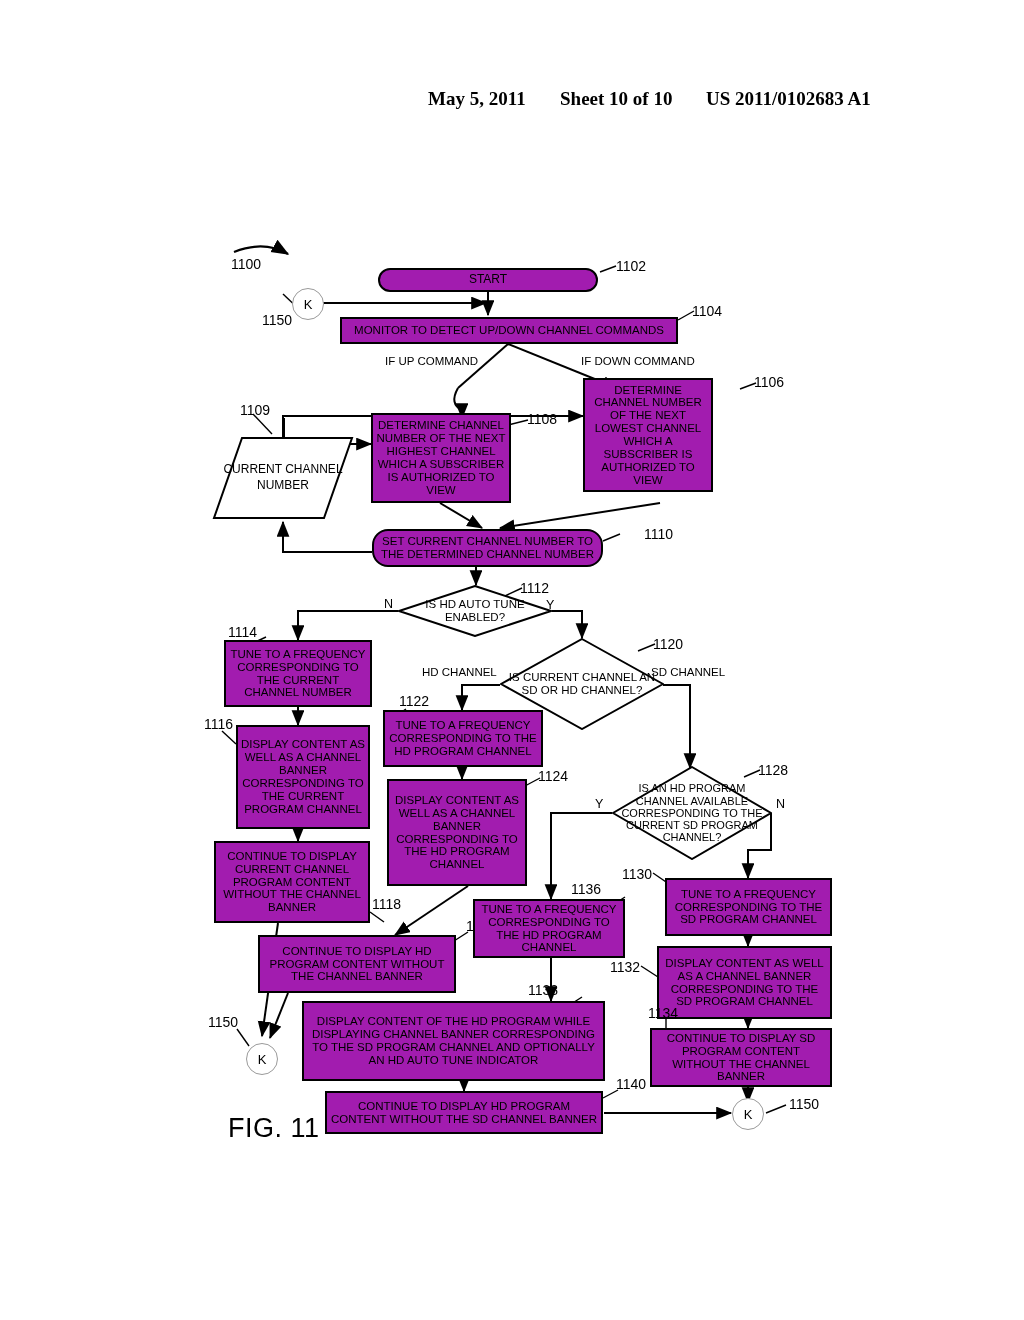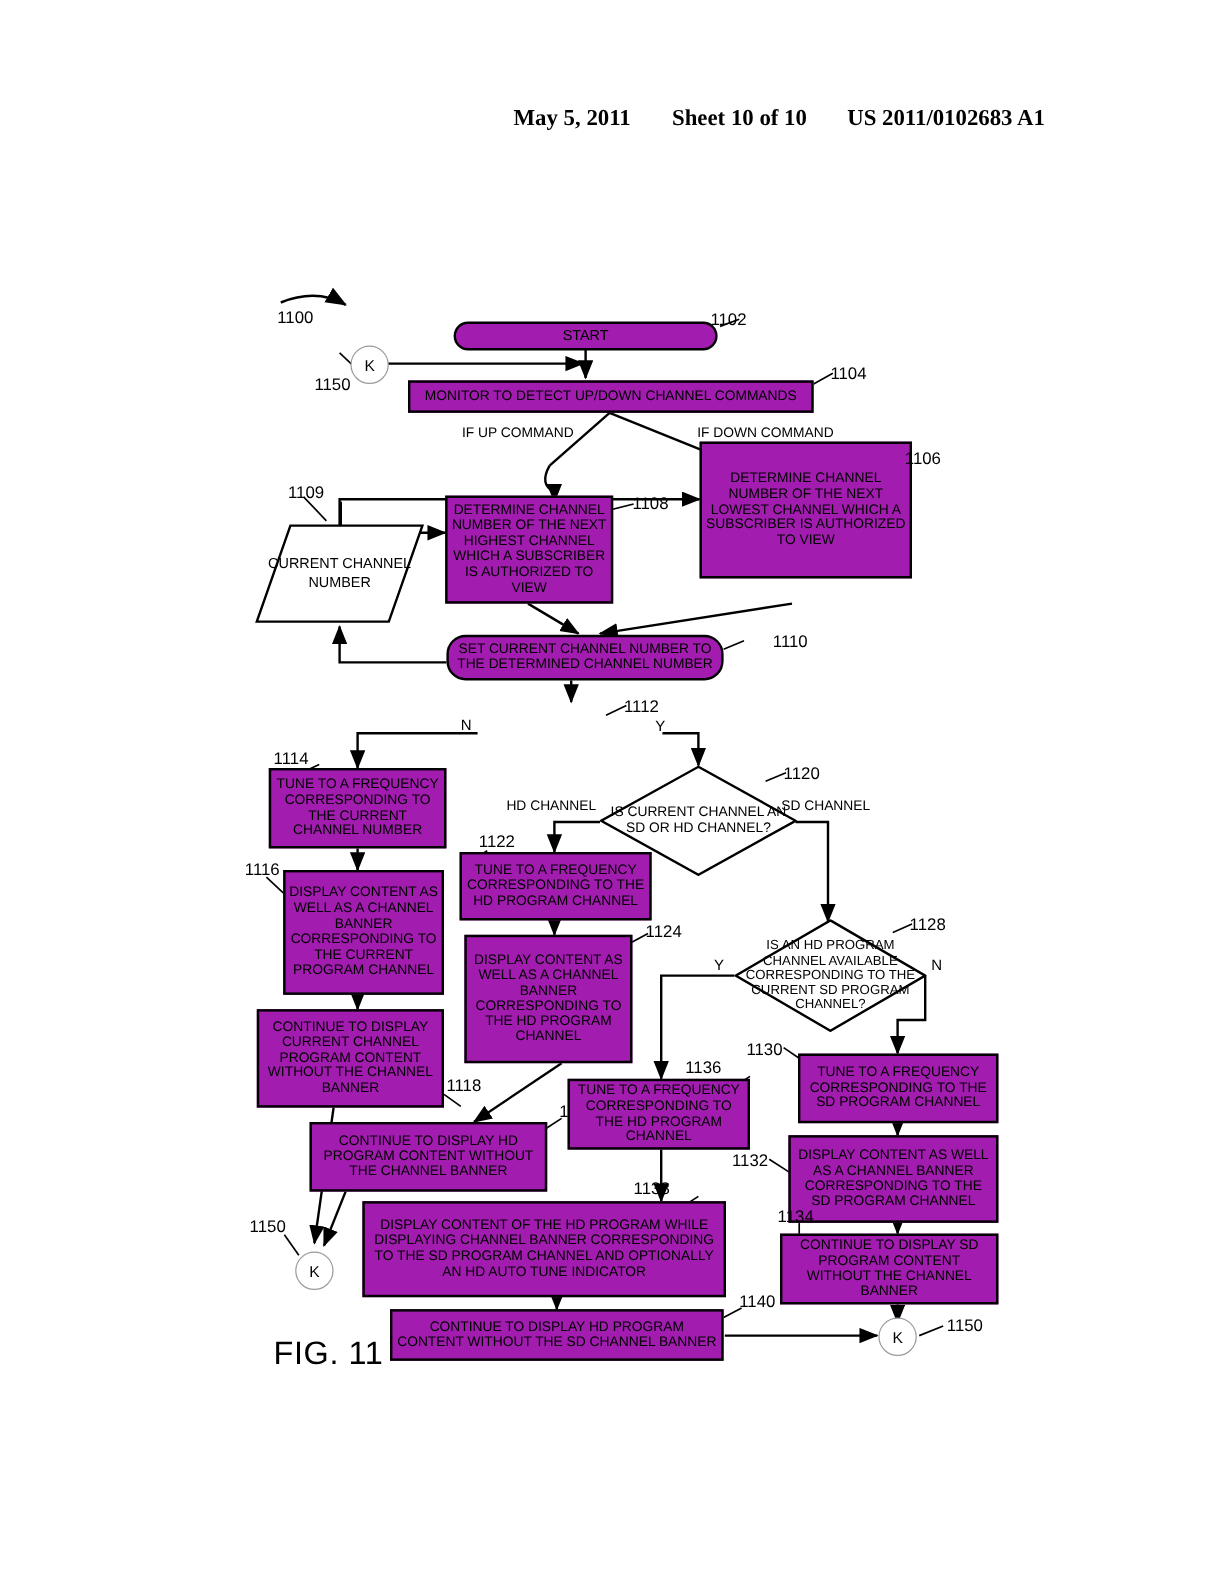--- a/index.html
+++ b/index.html
@@ -151,21 +151,21 @@
         <path d="M666,1031 L666,1019"></path>
         <path d="M611,906 L625,897"></path>
         <path d="M568,1006 L582,997"></path>
         <path d="M603,1098 L618,1090"></path>
         <path d="M766,1113 L786,1105"></path>
       </g>
     </g>
   </svg>
 
   <div class="node start" style="left:378px;top:268px;width:220px;height:24px;">START</div>
-  <div class="ref" style="left:592px;top:258px;">1102</div>
+  <div class="ref" style="left:616px;top:258px;">1102</div>
 
   <div class="ref" style="left:231px;top:256px;">1100</div>
 
   <div class="conn" style="left:292px;top:288px;">K</div>
   <div class="ref" style="left:262px;top:312px;">1150</div>
 
   <div class="node" style="left:340px;top:317px;width:338px;height:27px;font-size:11.5px;">MONITOR TO DETECT UP/DOWN CHANNEL COMMANDS</div>
   <div class="ref" style="left:692px;top:303px;">1104</div>
 
   <div class="lbl" style="left:385px;top:355px;">IF UP COMMAND</div>
@@ -175,26 +175,32 @@
     <svg width="142" height="84" viewBox="0 0 142 84" xmlns="http://www.w3.org/2000/svg">
       <polygon points="30,2 140,2 112,82 2,82" fill="#fff" stroke="#000" stroke-width="2"></polygon>
     </svg>
     <div class="ptxt">CURRENT CHANNEL NUMBER</div>
   </div>
   <div class="ref" style="left:240px;top:402px;">1109</div>
 
   <div class="node" style="left:371px;top:413px;width:140px;height:90px;">DETERMINE CHANNEL NUMBER OF THE NEXT HIGHEST CHANNEL WHICH A SUBSCRIBER IS AUTHORIZED TO VIEW</div>
   <div class="ref" style="left:527px;top:411px;">1108</div>
 
-  <div class="node" style="left:583px;top:368px;width:177px;height:114px;">DETERMINE CHANNEL NUMBER OF THE NEXT LOWEST CHANNEL WHICH A SUBSCRIBER IS AUTHORIZED TO VIEW</div>
+  <div class="node" style="left:583px;top:378px;width:130px;height:114px;">DETERMINE CHANNEL NUMBER OF THE NEXT LOWEST CHANNEL WHICH A SUBSCRIBER IS AUTHORIZED TO VIEW</div>
   <div class="ref" style="left:754px;top:374px;">1106</div>
 
   <div class="node" style="left:372px;top:529px;width:231px;height:38px;border-radius:16px;">SET CURRENT CHANNEL NUMBER TO THE DETERMINED CHANNEL NUMBER</div>
   <div class="ref" style="left:644px;top:526px;">1110</div>
 
+  <div class="diamond" style="left:398px;top:585px;width:154px;height:52px;">
+    <svg width="154" height="52" viewBox="0 0 154 52" xmlns="http://www.w3.org/2000/svg">
+      <polygon points="77,1 153,26 77,51 1,26" fill="#fff" stroke="#000" stroke-width="2"></polygon>
+    </svg>
+    <div class="dtxt">IS HD AUTO TUNE ENABLED?</div>
+  </div>
   <div class="ref" style="left:520px;top:580px;">1112</div>
   <div class="yn" style="left:384px;top:597px;">N</div>
   <div class="yn" style="left:546px;top:598px;">Y</div>
 
   <div class="node" style="left:224px;top:640px;width:148px;height:67px;">TUNE TO A FREQUENCY CORRESPONDING TO THE CURRENT CHANNEL NUMBER</div>
   <div class="ref" style="left:228px;top:624px;">1114</div>
 
   <div class="node" style="left:236px;top:725px;width:134px;height:104px;">DISPLAY CONTENT AS WELL AS A CHANNEL BANNER CORRESPONDING TO THE CURRENT PROGRAM CHANNEL</div>
   <div class="ref" style="left:204px;top:716px;">1116</div>
 

